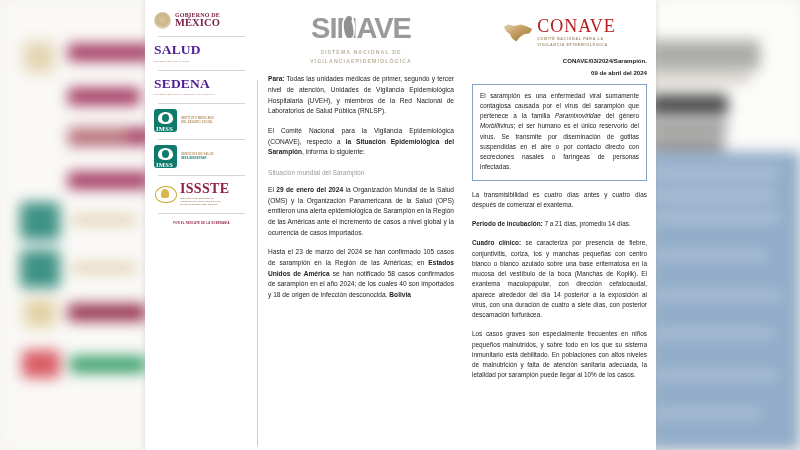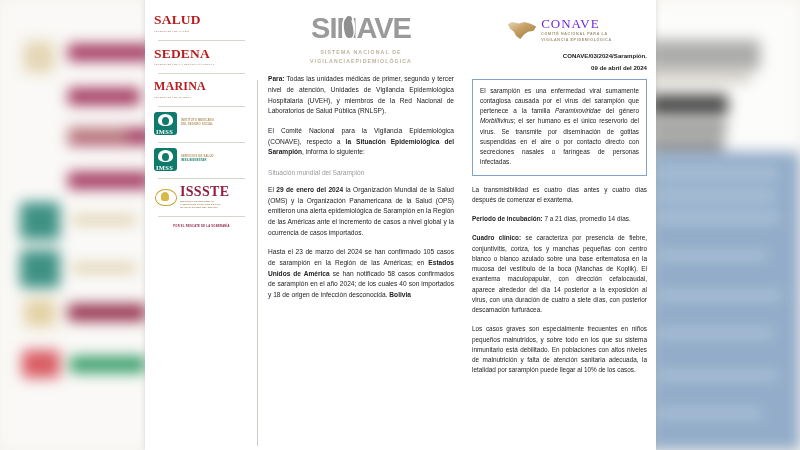--- a/index.html
+++ b/index.html
@@ -27,21 +27,21 @@
   .logocol:after { content:""; position:absolute; right:0; top:80px; bottom:4px;
     width:1px; background:#cfcac2; }
   .logo-item { position:relative; padding:6px 2px 7px 2px; }
   .logo-item + .logo-item:before { content:""; position:absolute; left:6px; right:6px; top:0;
     height:1px; background:#d9d4cc; }
 
   .lg-row { display:flex; align-items:center; gap:4px; }
   .eagle { width:17px; height:17px; flex:0 0 17px; border-radius:50%;
     background:radial-gradient(circle at 50% 45%, #d9c79a 0%, #c9b488 45%, #e6ddcb 75%, #f2ece0 100%); }
   .lg-txt { line-height:1; }
-  .lg-main { font-family:"Liberation Serif", serif; font-weight:bold; color:#b91c1c;
+  .lg-main { font-family:"Liberation Serif", serif; font-weight:bold; color:#4c1d95;
     letter-spacing:.2px; }
   .lg-sub { font-size:2.6px; letter-spacing:.25px; color:#a4725f; margin-top:1.5px;
     font-family:"Liberation Serif", serif; font-weight:bold; text-transform:uppercase; }
 
   .gob-1 { font-size:6px; color:#7d2248; font-family:"Liberation Serif", serif; font-weight:bold;
     letter-spacing:.2px; }
   .gob-2 { font-size:10.5px; color:#7d2248; font-family:"Liberation Serif", serif; font-weight:bold;
     letter-spacing:.1px; line-height:1; }
 
   .big-word { font-size:13.5px; }
@@ -101,21 +101,21 @@
   .c-sub { font-size:6.6px; color:#9b9b9b; margin-top:11px; }
 
   
   .rightcol { flex:1; padding:17px 9px 0 9px; }
   .conave-head { display:flex; align-items:center; justify-content:center; gap:4px; }
   .conave-map { width:30px; height:25px; flex:0 0 30px; position:relative; }
   .conave-map:before { content:""; position:absolute; left:0; top:3px; width:30px; height:19px;
     background:linear-gradient(150deg,#e9dcc0 0%,#c9a46a 40%,#b08b4e 70%,#e6d8bb 100%);
     clip-path:polygon(2% 18%, 16% 6%, 38% 14%, 58% 6%, 78% 16%, 97% 30%, 88% 52%,
       70% 58%, 56% 72%, 44% 96%, 30% 80%, 22% 56%, 10% 42%); }
-  .conave-word { font-family:"Liberation Serif", serif; font-size:13px; color:#6d28d9;
+  .conave-word { font-family:"Liberation Serif", serif; font-size:18px; color:#b91c1c;
     letter-spacing:1px; line-height:1; }
   .conave-sub { font-size:3.6px; color:#a08f6e; letter-spacing:.7px; line-height:1.6;
     margin-top:2px; font-weight:bold; text-transform:uppercase; }
 
   .aviso { font-size:14px; font-weight:bold; color:#111111; text-align:center; margin-top:14px;
     letter-spacing:.1px; }
   .code { font-size:6.1px; font-weight:bold; color:#1a1a1a; text-align:right; margin-top:8px; }
   .date { font-size:6.1px; font-weight:bold; color:#1a1a1a; text-align:right; margin-top:5px; }
 
   .bluebox { border:1.4px solid #7fa3c9; background:#ffffff; padding:6px 7px 7px 7px;
@@ -167,35 +167,40 @@
     <div class="bgr-band" style="top:292px; height:7px; left:8px; width:124px; background:#cfdceb; opacity:.6;"></div>
     <div class="bgr-band" style="top:330px; height:7px; left:8px; width:116px; background:#cfdceb; opacity:.6;"></div>
     <div class="bgr-band" style="top:372px; height:7px; left:8px; width:120px; background:#cfdceb; opacity:.6;"></div>
     <div class="bgr-band" style="top:410px; height:7px; left:8px; width:104px; background:#cfdceb; opacity:.6;"></div>
   </div>
 
   <div id="page">
 
     <div class="logocol">
 
+      <div class="logo-item">
+        <div class="lg-row">
+          <div class="eagle"></div>
+          <div class="lg-txt">
+            <div class="gob-1">GOBIERNO DE</div>
+            <div class="gob-2">MÉXICO</div>
+          </div>
+        </div>
+      </div>
 
       <div class="logo-item">
         <div class="lg-main big-word">SALUD</div>
         <div class="lg-sub">SECRETARÍA DE SALUD</div>
       </div>
 
       <div class="logo-item">
         <div class="lg-main big-word">SEDENA</div>
         <div class="lg-sub">SECRETARÍA DE LA DEFENSA NACIONAL</div>
       </div>
 
-      <div class="logo-item">
-        <div class="lg-main med-word">MARINA</div>
-        <div class="lg-sub">SECRETARÍA DE MARINA</div>
-      </div>
 
       <div class="logo-item">
         <div class="lg-row">
           <div class="imss-mark">
             <span class="imss-word">IMSS</span>
           </div>
           <div class="imss-cap">
             <div>INSTITUTO MEXICANO</div>
             <div>DEL SEGURO SOCIAL</div>
           </div>

